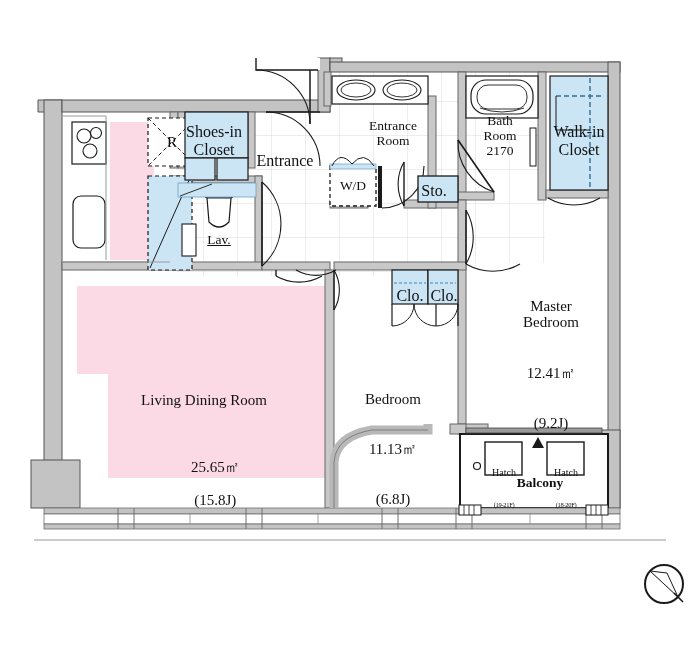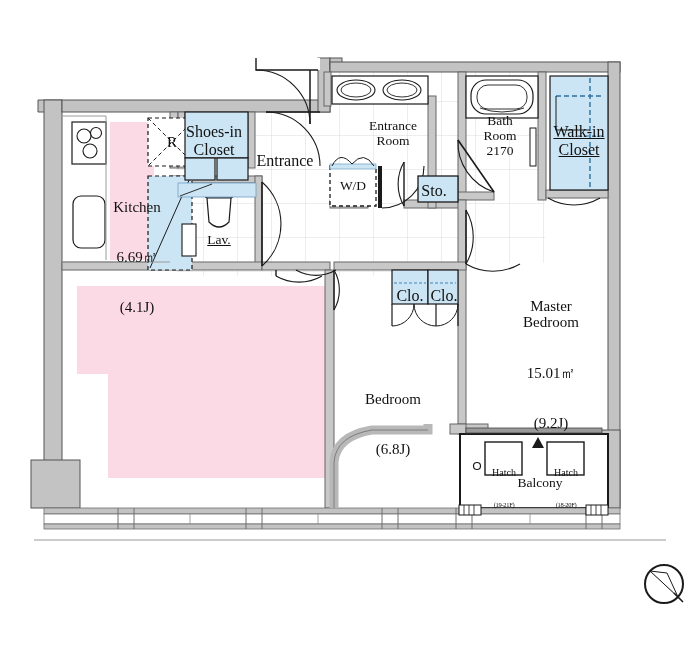--- a/index.html
+++ b/index.html
@@ -325,57 +325,61 @@
 
     <g>
       <circle cx="664" cy="584" r="19" fill="#ffffff" stroke="#1a1a1a" stroke-width="2"></circle>
       <polygon points="650,571 678,597 661,579" fill="#1a1a1a"></polygon>
       <polygon points="650,571 678,597 667,573" fill="#ffffff" stroke="#1a1a1a" stroke-width="1"></polygon>
       <path d="M674,593 L683,602" stroke="#1a1a1a" stroke-width="1.6" fill="none"></path>
     </g>
 
   </svg>
 
-  <div class="lbl lbl-room" style="left:87px; top:165px; width:100px;">
-    <div>Kitchen</div>
-    <div>6.69㎡</div>
-    <div>(4.1J)</div>
-  </div>
-
+
+  <div class="lbl lbl-room" style="left:84px; top:358px; width:240px;">
+    <div>Living Dining Room</div>
+    <div>
+      <span>25.65㎡</span>
+      <span style="display:inline-block;width:10px;"></span>
+      <span>(15.8J)</span>
+    </div>
+  </div>
 
   <div class="lbl lbl-room" style="left:338px; top:357px; width:110px;">
     <div>Bedroom</div>
+    <div>11.13㎡</div>
     <div>(6.8J)</div>
   </div>
 
   <div class="lbl lbl-room" style="left:493px; top:264px; width:116px;">
     <div style="white-space:pre-line;">Master
 Bedroom</div>
-    <div>15.01㎡</div>
+    <div>12.41㎡</div>
     <div>(9.2J)</div>
   </div>
 
   <div class="lbl lbl-room-sm" style="left:343px; top:118px; width:100px; white-space:pre-line;">Entrance
 Room</div>
 
   <div class="lbl lbl-room-sm" style="left:462px; top:113px; width:76px; white-space:pre-line;">Bath
 Room
 2170</div>
 
-  <div class="lbl lbl-small" style="left:549px; top:123px; width:60px; white-space:pre-line;text-decoration:underline;">Walk-in
+  <div class="lbl lbl-small" style="left:549px; top:123px; width:60px; white-space:pre-line;">Walk-in
 Closet</div>
 
   <div class="lbl lbl-small" style="left:183px; top:123px; width:62px; white-space:pre-line;">Shoes-in
 Closet</div>
 
   <div class="lbl lbl-small" style="left:249px; top:152px; width:72px;text-align:center;">Entrance</div>
 
   <div class="lbl lbl-room-sm" style="left:196px; top:232px; width:46px;text-decoration:underline;">Lav.</div>
 
-  <div class="lbl lbl-room-sm" style="left:499px; top:475px; width:82px;">Balcony</div>
+  <div class="lbl lbl-room-sm" style="left:499px; top:475px; width:82px;font-weight:bold;">Balcony</div>
 
   <div class="lbl lbl-r" style="left:154px; top:134px; width:36px;">R</div>
 
   <div class="lbl lbl-room-sm" style="left:327px; top:178px; width:52px;">W/D</div>
 
   <div class="lbl lbl-small" style="left:419px; top:182px; width:30px;">Sto.</div>
 
   <div class="lbl lbl-small" style="left:392px; top:287px; width:36px;">Clo.</div>
 
   <div class="lbl lbl-small" style="left:429px; top:287px; width:30px;">Clo.</div>

